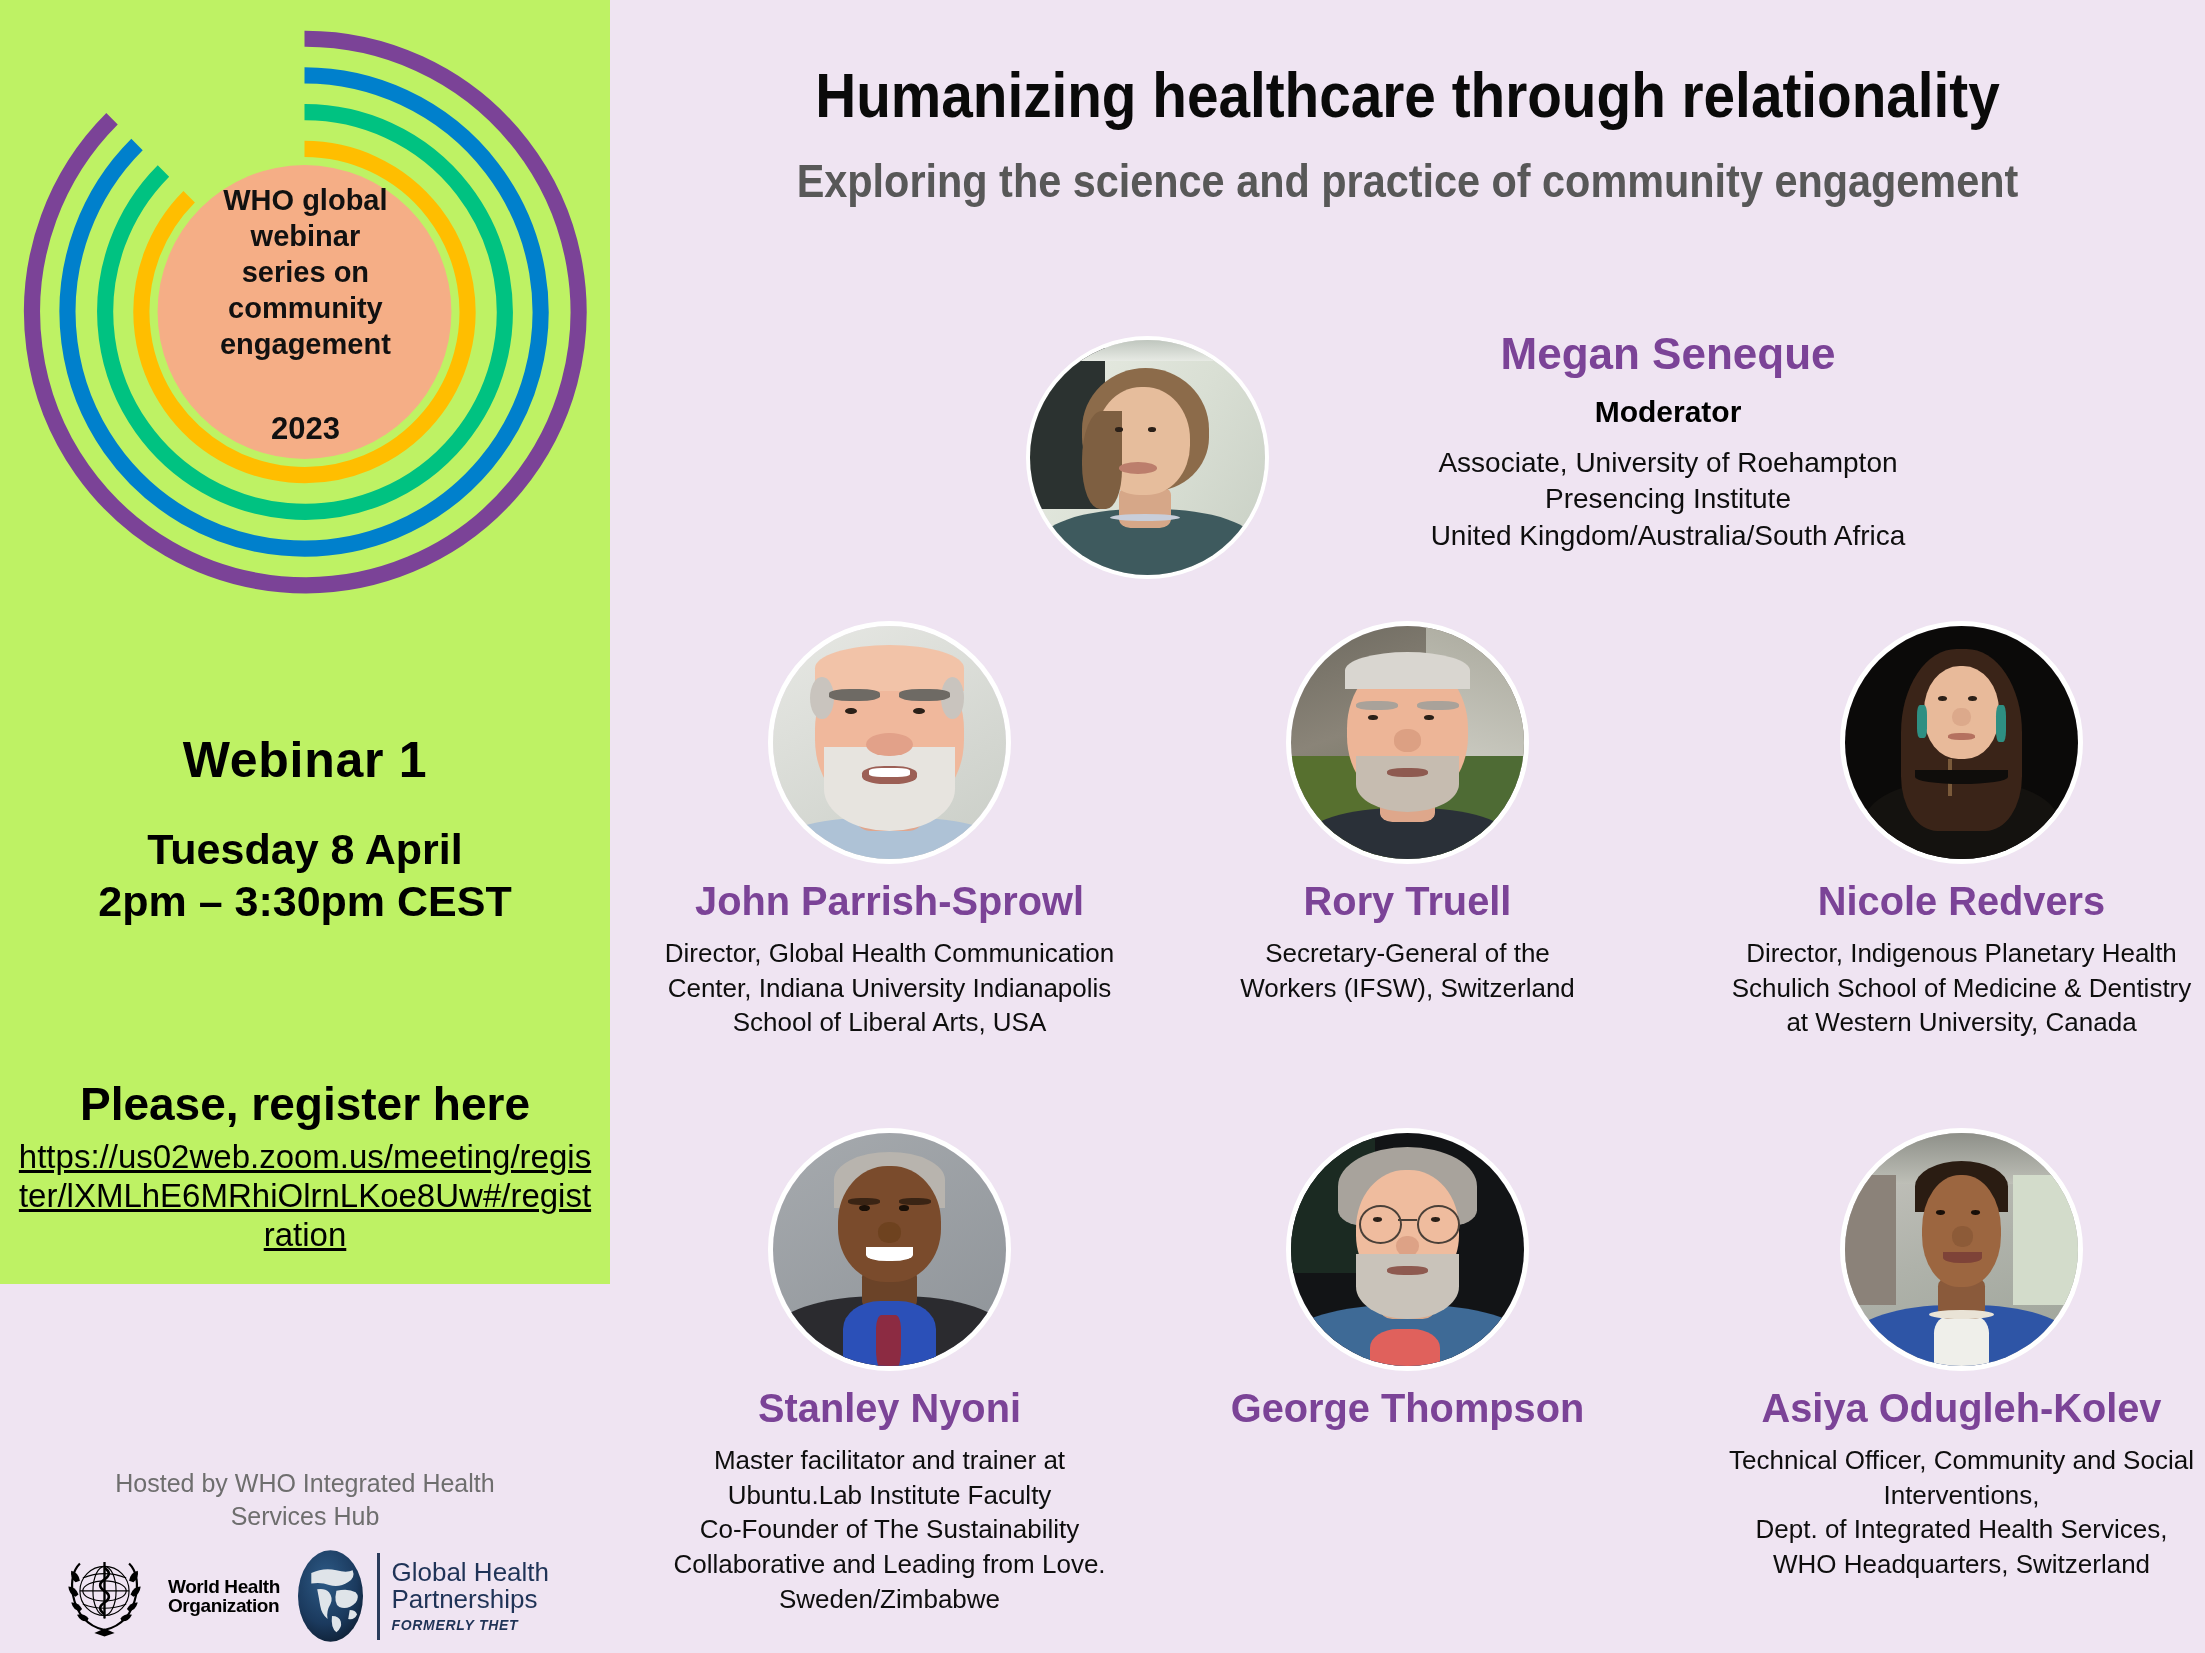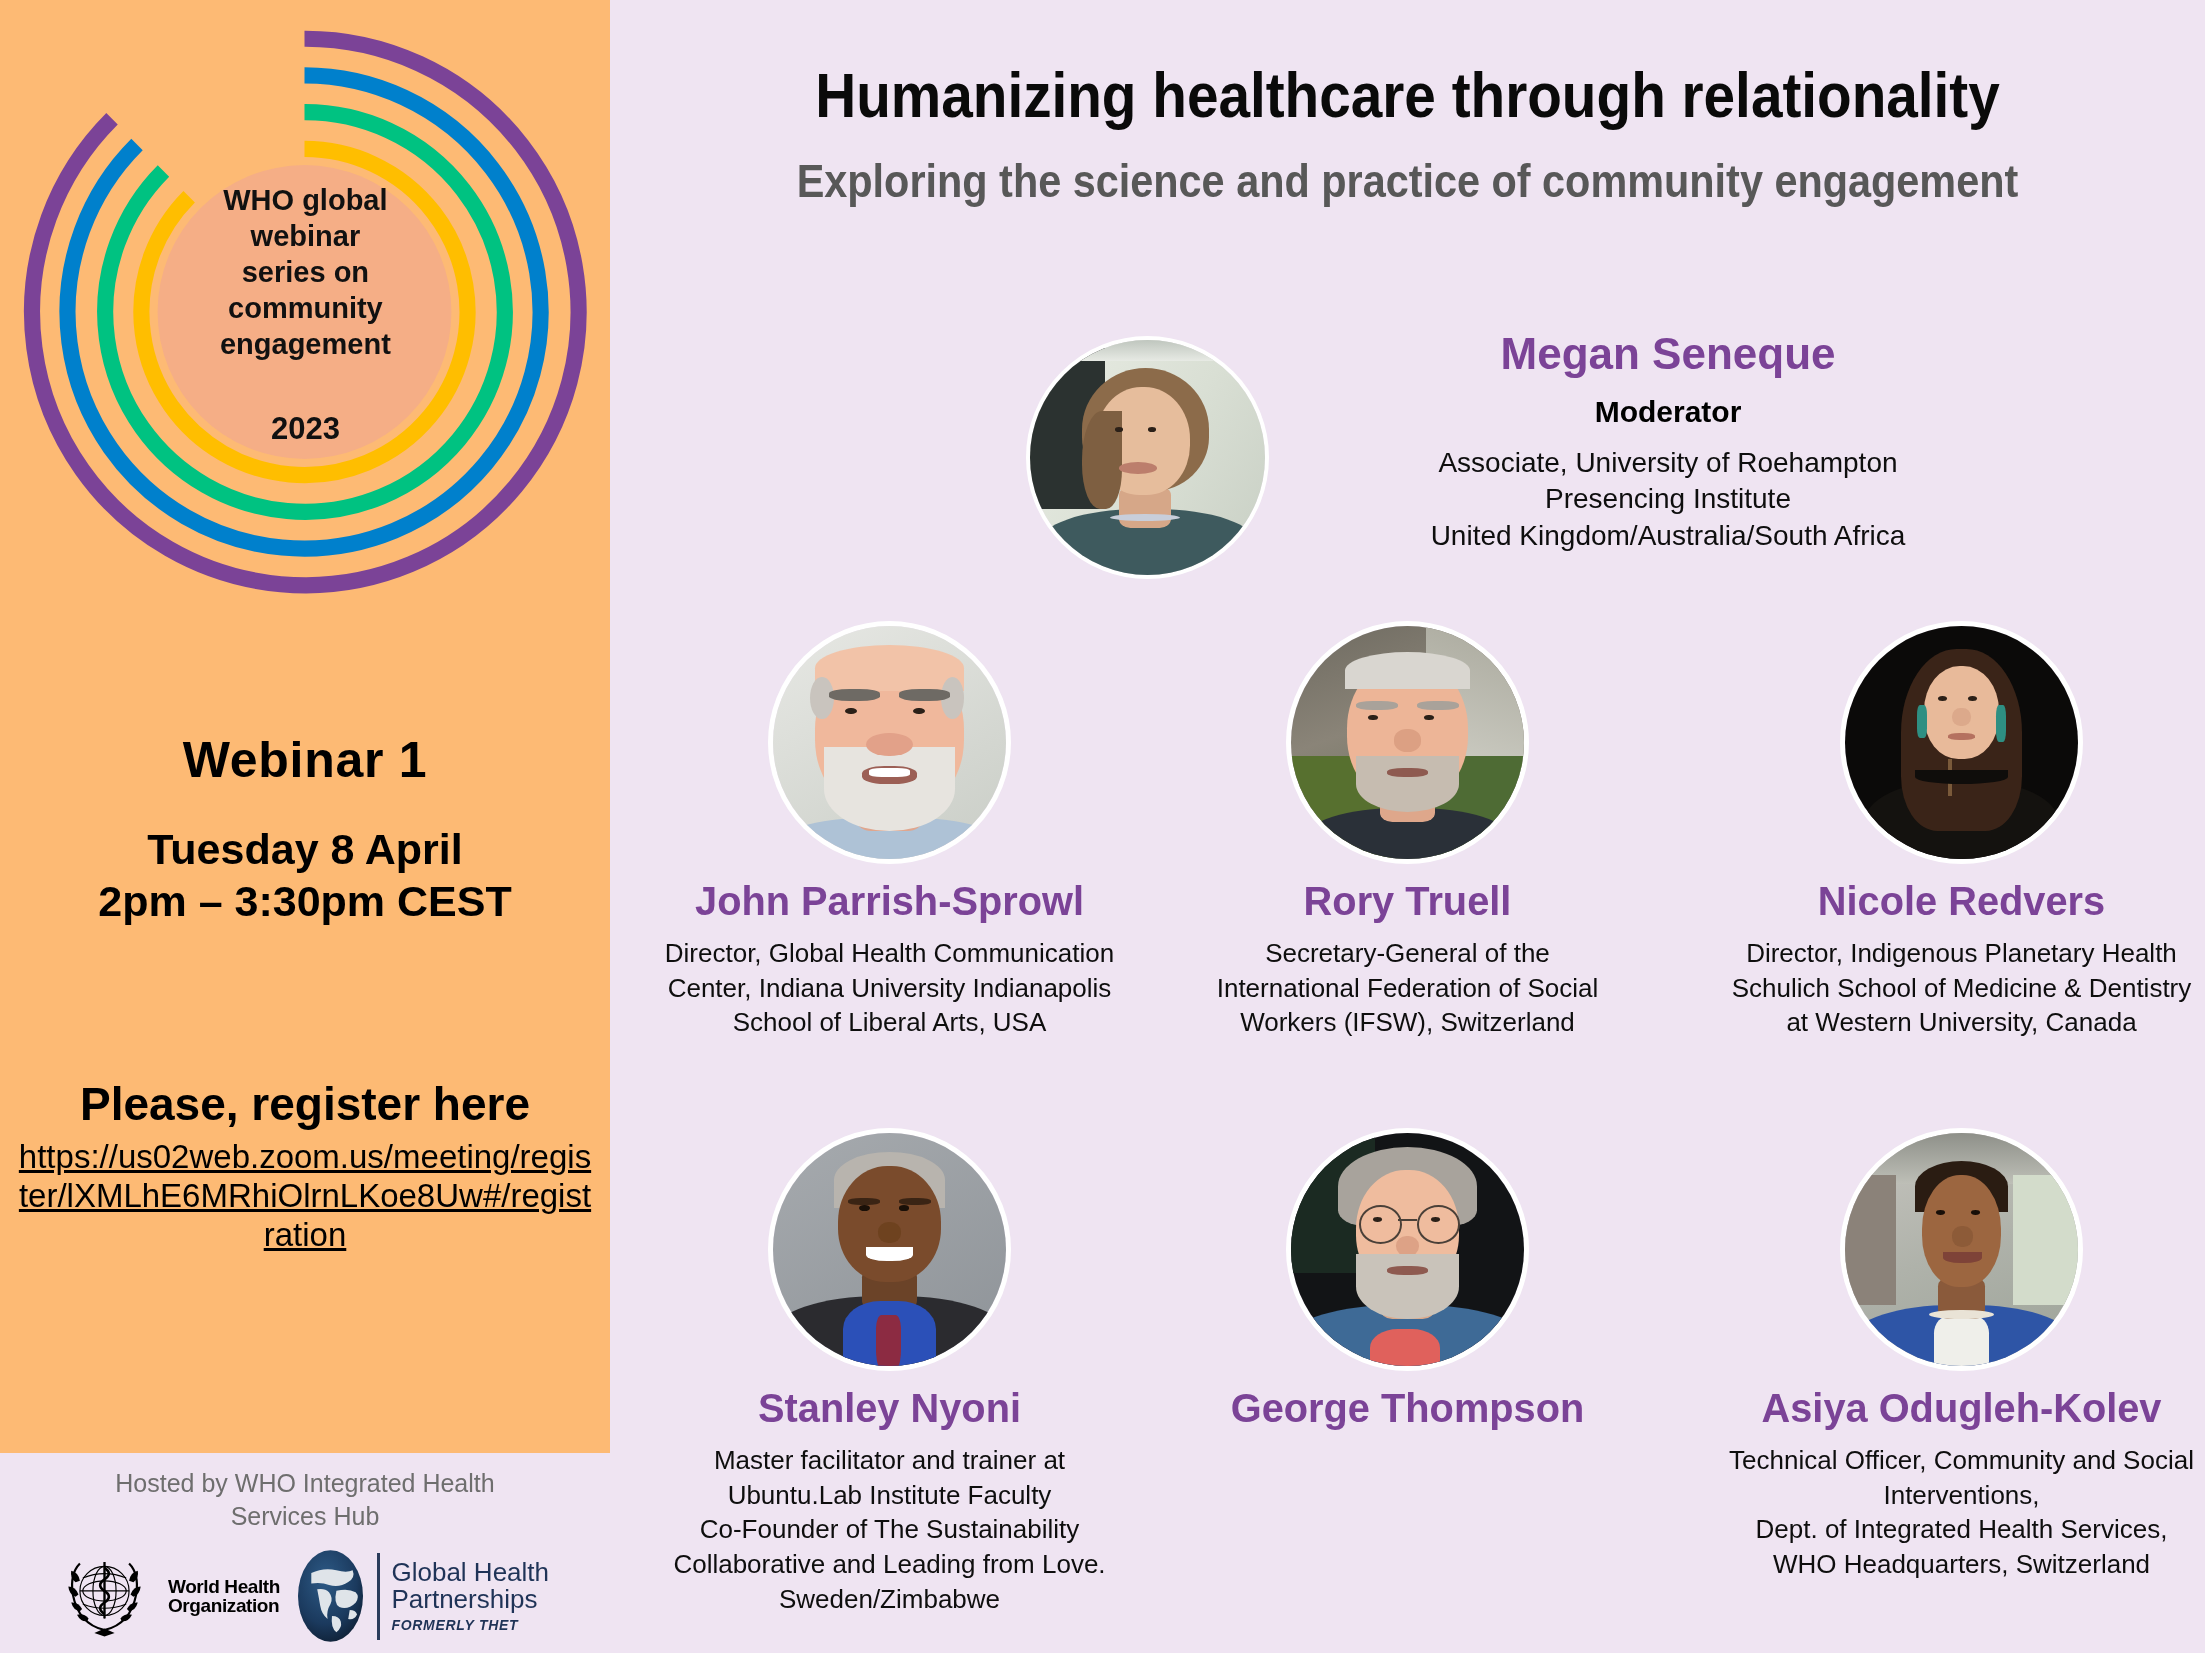--- a/index.html
+++ b/index.html
@@ -6,22 +6,22 @@
   body{
     width:2205px;height:1654px;
     background:#EFE4F2;
     font-family:"Liberation Sans", sans-serif;
     overflow:hidden;
   }
   .poster{position:relative;width:2205px;height:1654px;background:#EFE4F2;}
 
   
   .left-panel{
-    position:absolute;left:0;top:0;width:610px;height:1453px;
-    background:#fdba74;
+    position:absolute;left:0;top:0;width:610px;height:1284px;
+    background:#bef264;
   }
 
   
   .logo{position:absolute;left:18.4px;top:18.4px;width:573px;height:588px;}
   .logo svg{display:block;width:573px;height:588px;}
   .logo-text{
     position:absolute;left:140px;top:165px;width:294px;
     text-align:center;
     font-weight:bold;
     font-size:29px;line-height:1.24;
@@ -331,21 +331,20 @@
             <div class="eyeL" style="left:33%;top:38%;width:10.3px;height:5.9px;"></div>
             <div class="eyeR" style="left:57%;top:38%;width:10.3px;height:5.9px;"></div>
             <div style="position:absolute;left:44%;top:44%;width:12%;height:10%;background:#DCA083;border-radius:45%;"></div>
             <div class="beard" style="left:28%;top:56%;width:44%;height:24%;background:#C6BCB0;"></div>
             <div style="position:absolute;left:41%;top:61%;width:18%;height:4%;background:#8E5A50;border-radius:40%;"></div>
           </div>
         </div>
         <div class="sp-name">Rory Truell</div>
         <div class="sp-affil">
           <div>Secretary-General of the</div>
-          <div>International Federation of Social</div>
           <div>Workers (IFSW), Switzerland</div>
         </div>
       </div>
 
       <div class="speaker sp-col2 sp-row0">
         <div class="sp-photo">
           <div class="ph">
             <div class="bg" style="background:#0B0A09;"></div>
             <div class="body" style="left:8%;top:66%;width:84%;height:40%;background:#14120F;"></div>
             <div class="neck" style="left:40%;top:52%;width:20%;height:18%;background:#D6A385;"></div>

